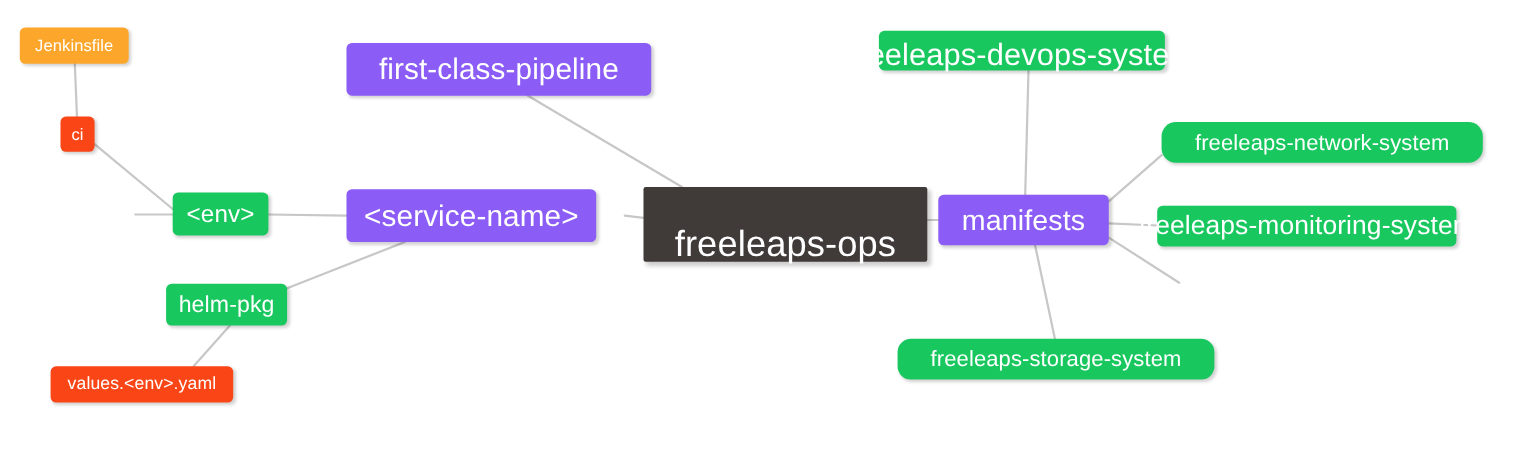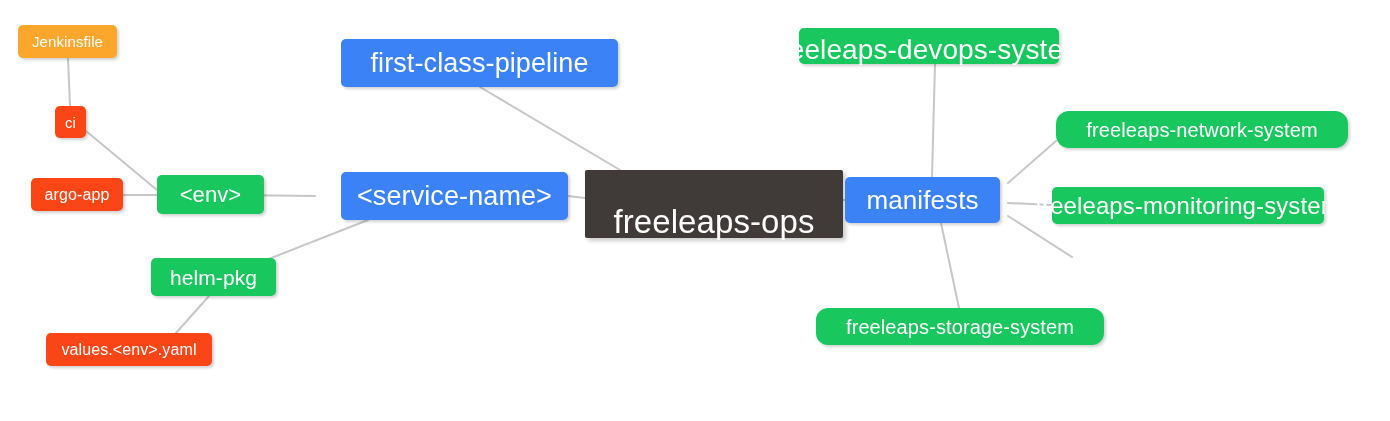--- a/index.html
+++ b/index.html
@@ -39,21 +39,21 @@
     box-shadow: 2px 2px 3px rgba(0,0,0,0.18);
     letter-spacing: 0.1px;
     line-height: 1;
     user-select: none;
   }
   .node.root {
     border-radius: 2px;
     box-shadow: 3px 3px 4px rgba(0,0,0,0.20);
   }
   .lvl-root   { background: #403b39; font-size: 33px; }
-  .lvl-blue   { background: #3b82f6; margin-left: 26px; }
+  .lvl-blue   { background: #8b5cf6; }
   .lvl-green  { background: #18c85e; }
   .lvl-orange { background: #fca72b; justify-content: center; }
   .lvl-red    { background: #fa4616; }
 </style>
 </head>
 <body>
 
 <div id="mindmap">
   <svg id="edge-layer" width="1390" height="421" viewBox="0 0 1390 421">
       <line x1="68" y1="58" x2="70" y2="106" stroke="#c7c7c7" stroke-width="2" stroke-linecap="round"></line>
@@ -70,42 +70,39 @@
       <line x1="1008" y1="203" x2="1052" y2="205" stroke="#c7c7c7" stroke-width="2" stroke-linecap="round"></line>
       <line x1="1008" y1="216" x2="1072" y2="257" stroke="#c7c7c7" stroke-width="2" stroke-linecap="round"></line>
       <line x1="941" y1="223" x2="959" y2="308" stroke="#c7c7c7" stroke-width="2" stroke-linecap="round"></line>
     </svg>
 <div class="node lvl-orange" style="left: 18px; top: 25px; width: 99px; height: 33px; font-size: 15px;">
       <span>Jenkinsfile</span>
     </div>
     <div class="node lvl-red" style="left: 55px; top: 106px; width: 31px; height: 32px; font-size: 15px;">
       <span>ci</span>
     </div>
-    <div class="node lvl-red" style="left: 31px; top: 178px; width: 92px; height: 33px; font-size: 16px;">
-      <span>argo-app</span>
-    </div>
-    <div class="node lvl-green" style="left: 157px; top: 175px; width: 107px; height: 39px; font-size: 22px;">
+    <div class="node lvl-green" style="left: 157px; top: 175px; width: 87px; height: 39px; font-size: 22px;">
       <span>&lt;env&gt;</span>
     </div>
-    <div class="node lvl-green" style="left: 151px; top: 258px; width: 125px; height: 38px; font-size: 21px;">
+    <div class="node lvl-green" style="left: 151px; top: 258px; width: 110px; height: 38px; font-size: 21px;">
       <span>helm-pkg</span>
     </div>
     <div class="node lvl-red" style="left: 10px; top: 333px; width: 166px; height: 33px; font-size: 16px; margin-left: 36px;">
       <span>values.&lt;env&gt;.yaml</span>
     </div>
     <div class="node lvl-blue" style="left: 315px; top: 39px; width: 277px; height: 48px; font-size: 27px;">
       <span>first-class-pipeline</span>
     </div>
     <div class="node lvl-blue" style="left: 315px; top: 172px; width: 227px; height: 48px; font-size: 27px;">
       <span>&lt;service-name&gt;</span>
     </div>
     <div class="node lvl-root root" style="left: 585px; top: 170px; width: 258px; height: 68px; font-size: 33px; align-items: flex-end;">
       <span>freeleaps-ops</span>
     </div>
-    <div class="node lvl-blue" style="left: 819px; top: 177px; width: 155px; height: 46px; font-size: 26px;">
+    <div class="node lvl-blue" style="left: 853px; top: 177px; width: 155px; height: 46px; font-size: 26px;">
       <span>manifests</span>
     </div>
     <div class="node lvl-green" style="left: 799px; top: 28px; width: 260px; height: 36px; font-size: 28px; align-items: flex-end;">
       <span>freeleaps-devops-system</span>
     </div>
     <div class="node lvl-green" style="left: 1056px; top: 111px; width: 292px; height: 37px; font-size: 20px; border-radius: 13px;">
       <span>freeleaps-network-system</span>
     </div>
     <div class="node lvl-green" style="left: 1052px; top: 187px; width: 272px; height: 37px; font-size: 24px;">
       <span>freeleaps-monitoring-system</span>

